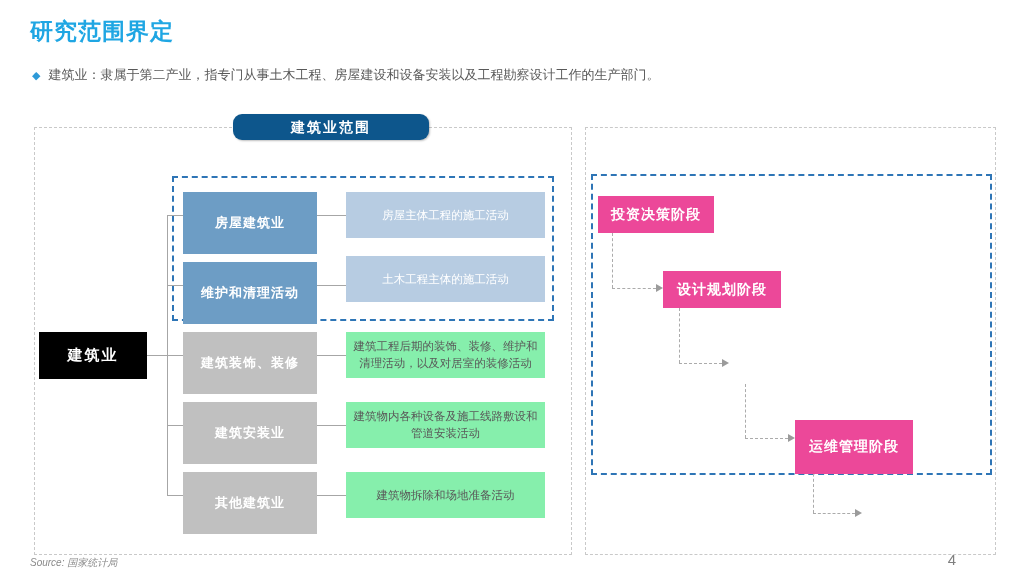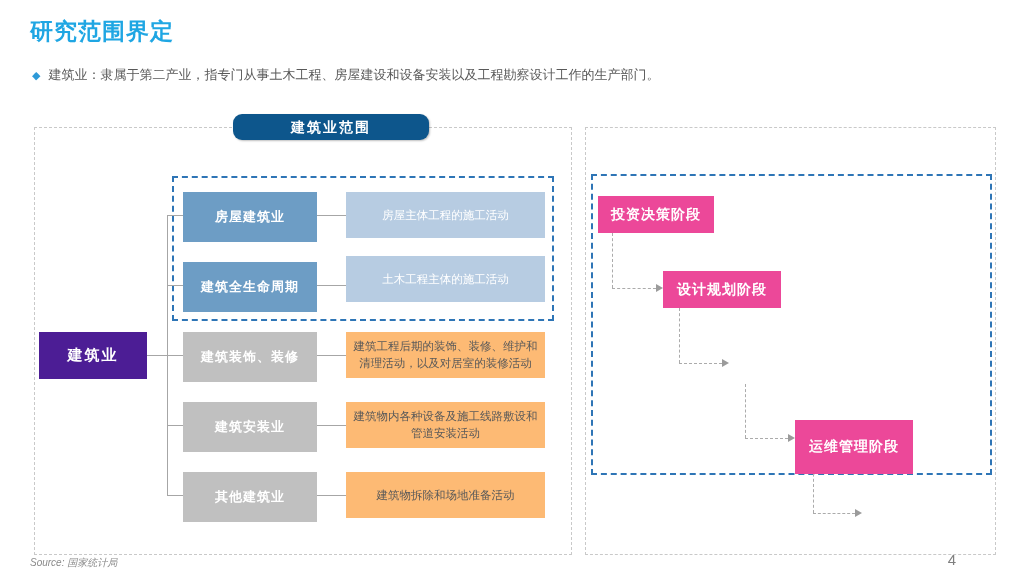--- a/index.html
+++ b/index.html
@@ -21,36 +21,36 @@
     height:26px;line-height:26px;background:#0D568C;color:#ffffff;text-align:center;
     font-size:14px;font-weight:bold;letter-spacing:2px;z-index:5;
     box-shadow:1px 1px 2px rgba(0,0,0,.25);
     border-radius:9px;
   }
   .inner-dashed{border:2px dashed #2E75B6;z-index:1;}
   .left-inner{left:172px;top:176px;width:378px;height:141px;}
   .right-inner{left:591px;top:174px;width:397px;height:297px;}
   
   .root-box{
-    left:39px;top:332px;width:108px;height:47px;background:#4c1d95;color:#fff;
+    left:39px;top:332px;width:108px;height:47px;background:#000000;color:#fff;
     display:flex;align-items:center;justify-content:center;font-size:15px;font-weight:bold;
     letter-spacing:2px;z-index:4;
   }
   .cat{
-    width:134px;height:50px;display:flex;align-items:center;justify-content:center;
+    width:134px;height:62px;display:flex;align-items:center;justify-content:center;
     color:#fff;font-size:13px;font-weight:bold;letter-spacing:1px;z-index:4;
   }
   .cat.blue{background:#6D9DC5;}
   .cat.gray{background:#C0C0C0;}
   .desc{
     width:199px;height:46px;display:flex;align-items:center;justify-content:center;
     text-align:center;font-size:11.5px;line-height:1.45;padding:0 6px;box-sizing:border-box;z-index:4;
   }
   .desc.lblue{background:#B7CCE2;color:#ffffff;}
-  .desc.lgray{background:#fdba74;color:#595959;}
+  .desc.lgray{background:#86efac;color:#595959;}
   
   .line{background:#A6A6A6;z-index:2;}
   .dash-v{border-left:1px dashed #ABABAB;width:0;z-index:2;}
   .dash-h{border-top:1px dashed #ABABAB;height:0;z-index:2;}
   .arrow-r{
     width:0;height:0;border-top:4px solid transparent;border-bottom:4px solid transparent;
     border-left:7px solid #9B9B9B;z-index:3;
   }
   
   .stage{
@@ -89,21 +89,21 @@
   <div class="abs line" style="left:167px;top:495px;width:16px;height:1px;"></div>
   <div class="abs line" style="left:317px;top:215px;width:29px;height:1px;"></div>
   <div class="abs line" style="left:317px;top:285px;width:29px;height:1px;"></div>
   <div class="abs line" style="left:317px;top:355px;width:29px;height:1px;"></div>
   <div class="abs line" style="left:317px;top:425px;width:29px;height:1px;"></div>
   <div class="abs line" style="left:317px;top:495px;width:29px;height:1px;"></div>
 
   <div class="abs cat blue" style="left:183px;top:192px;">房屋建筑业</div>
   <div class="abs desc lblue" style="left:346px;top:192px;">房屋主体工程的施工活动</div>
 
-  <div class="abs cat blue" style="left:183px;top:262px;">建筑全生命周期</div>
+  <div class="abs cat blue" style="left:183px;top:262px;">维护和清理活动</div>
   <div class="abs desc lblue" style="left:346px;top:256px;">土木工程主体的施工活动</div>
 
   <div class="abs cat gray" style="left:183px;top:332px;">建筑装饰、装修</div>
   <div class="abs desc lgray" style="left:346px;top:332px;">建筑工程后期的装饰、装修、维护和清理活动，以及对居室的装修活动</div>
 
   <div class="abs cat gray" style="left:183px;top:402px;">建筑安装业</div>
   <div class="abs desc lgray" style="left:346px;top:402px;">建筑物内各种设备及施工线路敷设和管道安装活动</div>
 
   <div class="abs cat gray" style="left:183px;top:472px;">其他建筑业</div>
   <div class="abs desc lgray" style="left:346px;top:472px;">建筑物拆除和场地准备活动</div>

